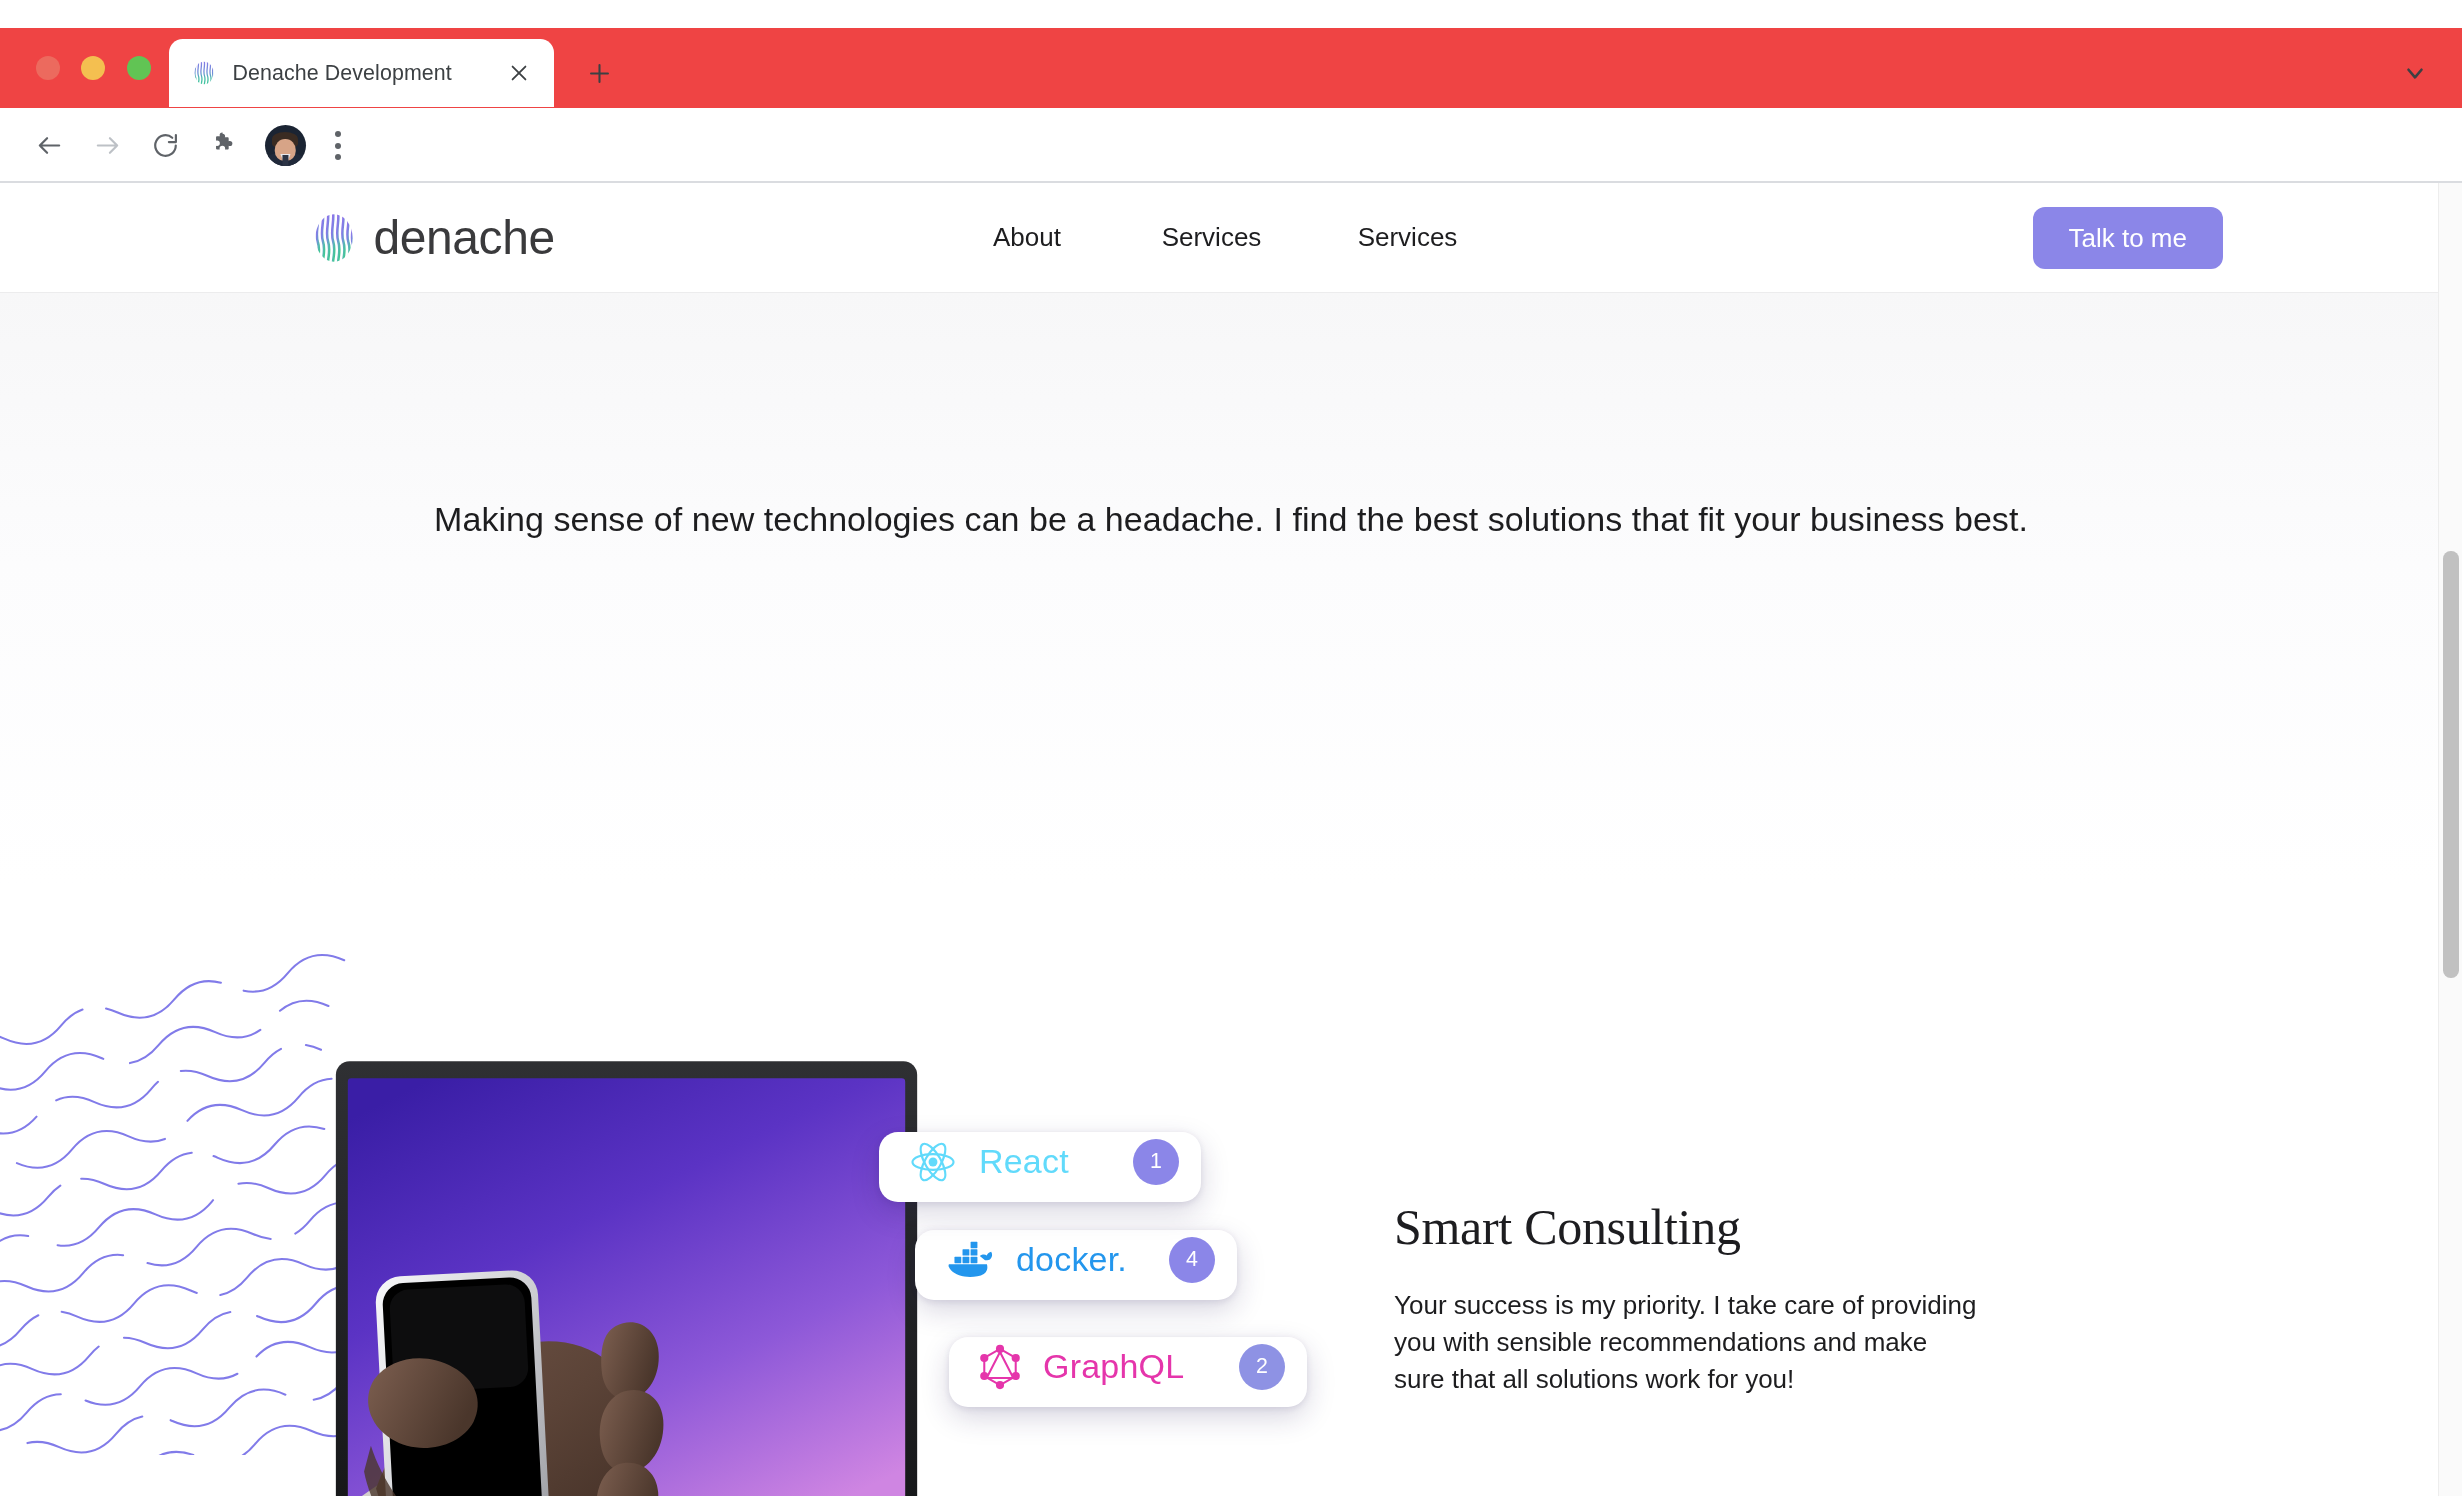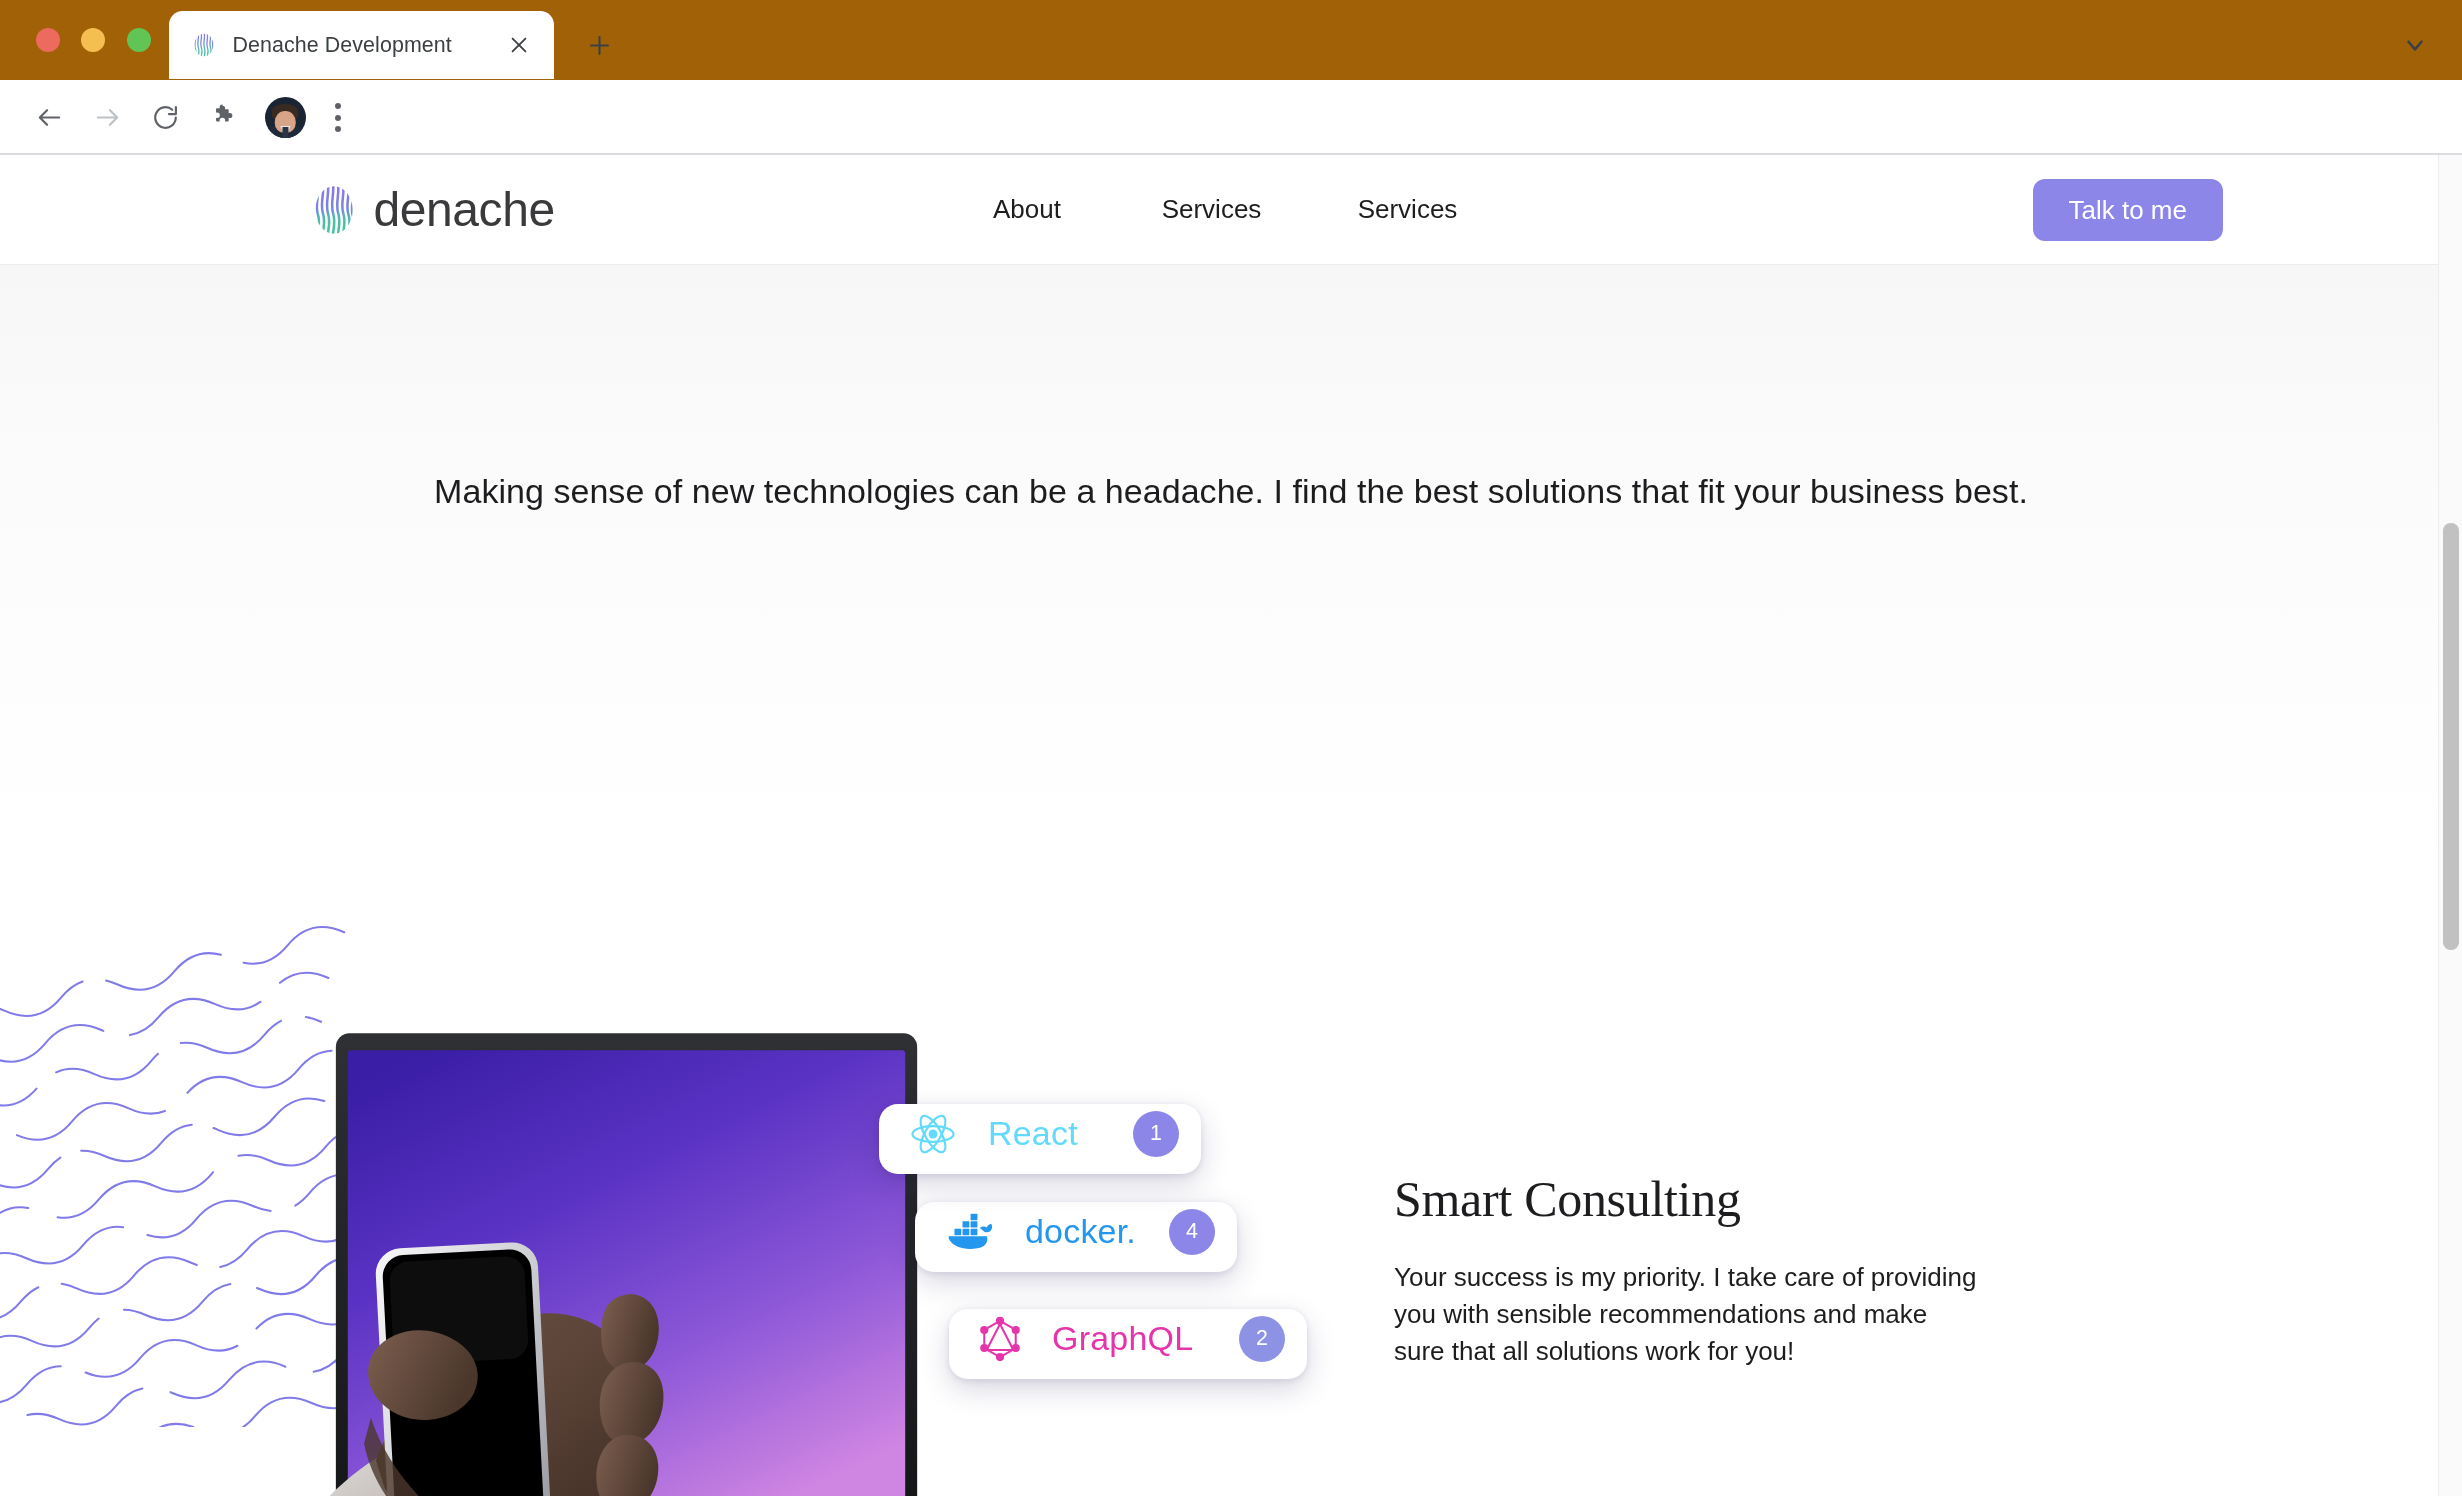--- a/index.html
+++ b/index.html
@@ -9,25 +9,26 @@
     background: #ffffff;
     font-family: "Liberation Sans", sans-serif;
     -webkit-font-smoothing: antialiased;
   }
 
   
   .browser { width: 2462px; height: 1496px; position: relative; }
 
   .tabstrip {
     height: 80px;
-    background: #a16207;
+    background: #ef4444;
     position: relative;
     display: flex;
     align-items: flex-end;
     padding-left: 42px;
+    margin-top: 28px;
   }
   .traffic { display: flex; align-items: center; gap: 21.4px; position: absolute; left: 36px; top: 28px; }
   .dot { width: 24px; height: 24px; border-radius: 50%; }
   .dot.red { background: #ec6a5e; }
   .dot.yellow { background: #f4bf50; }
   .dot.green { background: #61c454; }
 
   .tab {
     position: absolute;
     left: 169px; top: 11px;
@@ -278,21 +279,21 @@
 
   
   .card {
     position: absolute;
     background: #ffffff;
     border-radius: 19px;
     box-shadow: 0 10.3px 29px rgba(40,30,90,.18), 0 1.7px 6.8px rgba(40,30,90,.10);
     display: flex;
     align-items: center;
     padding: 0 22px 11px 29px;
-    gap: 30px;
+    gap: 21px;
   }
   .card-logo { flex: 0 0 auto; display: flex; align-items: center; justify-content: center; }
   .card-label { flex: 1 1 auto; font-size: 34px; letter-spacing: 0.2px; }
   .card-badge {
     flex: 0 0 auto;
     width: 46px; height: 46px;
     border-radius: 50%;
     color: #ffffff;
     font-size: 21.4px;
     display: flex; align-items: center; justify-content: center;

